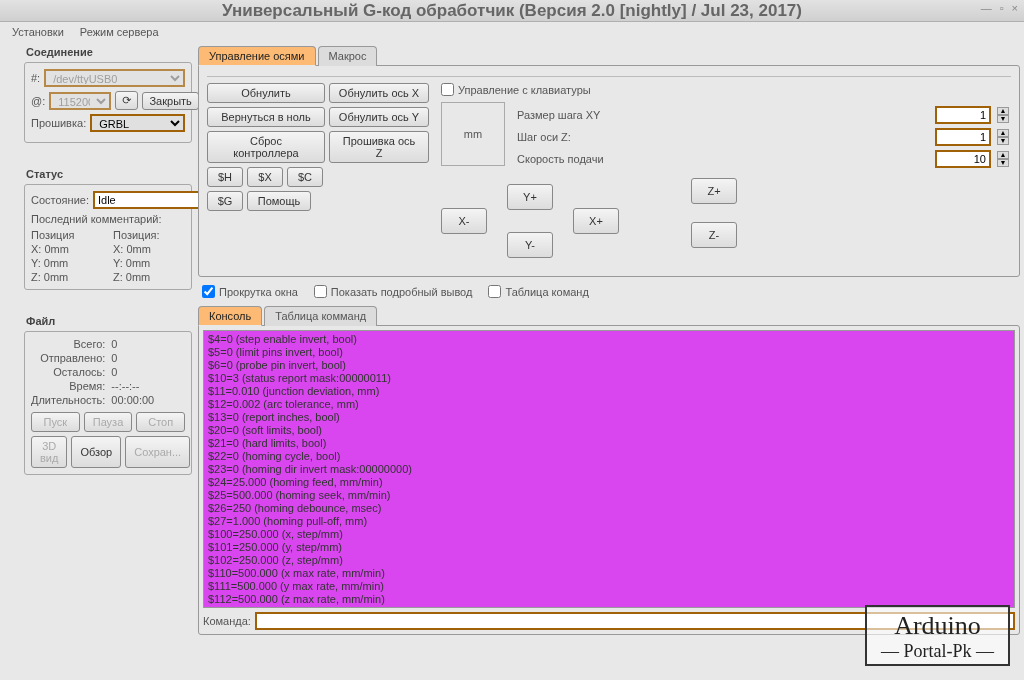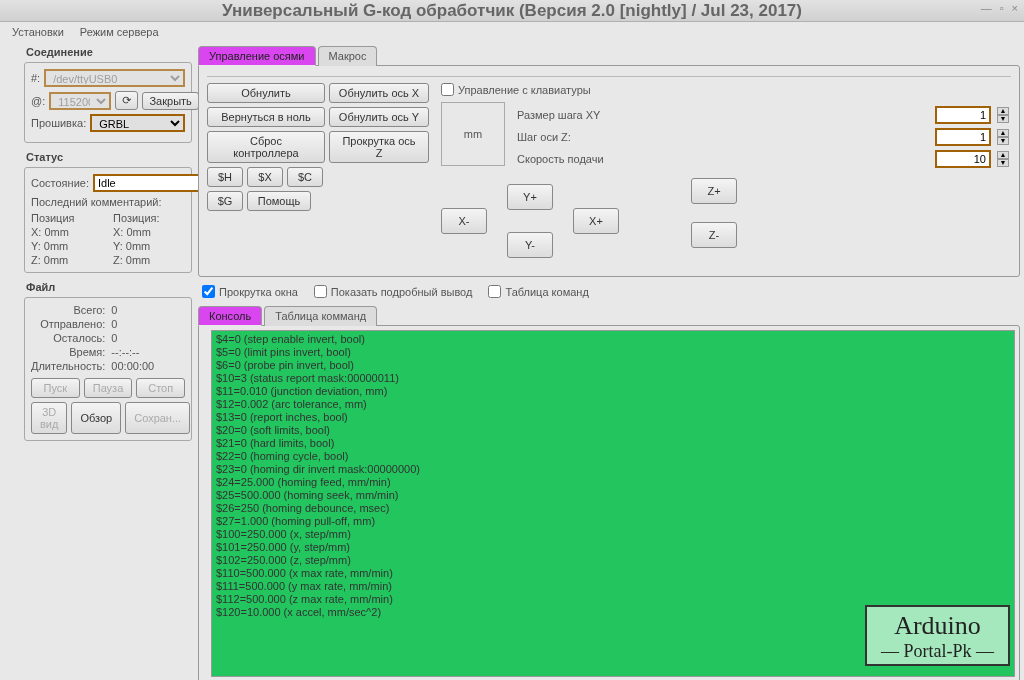--- a/index.html
+++ b/index.html
@@ -7,49 +7,49 @@
 .titlebar { height: 22px; background: linear-gradient(#e2e2e2,#d0d0d0); display: flex; align-items: center; justify-content: center; position: relative; border-bottom: 1px solid #b0b0b0; }
 .titlebar-text { font-weight: bold; color: #666; font-size: 17px; }
 .win-ctrl { position: absolute; right: 6px; top: 2px; display: flex; gap: 8px; color: #888; }
 .win-ctrl span { cursor: pointer; }
 .menubar { height: 20px; background: #e8e8e8; display: flex; align-items: center; padding: 0 6px; gap: 4px; }
 .menubar span { padding: 2px 6px; color: #555; }
 .main { display: flex; padding: 4px; gap: 6px; }
 .left { width: 188px; display: flex; flex-direction: column; gap: 6px; }
 .panel { border: 1px solid #a8a8a8; border-radius: 3px; background: #e8e8e8; padding: 6px; }
 .panel-title { font-weight: bold; color: #444; margin: 0 0 4px 2px; font-size: 11px; }
-.panel-titled { margin-bottom: 2px; padding-left: 20px; }
+.panel-titled { margin-bottom: 19px; padding-left: 20px; }
 .row { display: flex; align-items: center; gap: 4px; margin-bottom: 4px; }
 .lbl { color: #555; white-space: nowrap; }
 input[type=text], select { border: 2px solid #a16207; background: #fff; padding: 1px 3px; height: 18px; font-size: 11px; }
 select { background: #e0e0e0; }
 .btn { border: 1px solid #888; background: linear-gradient(#f4f4f4,#dcdcdc); border-radius: 3px; padding: 3px 8px; cursor: pointer; color: #333; text-align: center; font-size: 11px; }
 .btn.sm { padding: 2px 6px; }
 .btn.disabled { color: #aaa; }
 .status-grid { display: grid; grid-template-columns: 1fr 1fr; gap: 2px 10px; font-size: 11px; color: #555; }
 .right { flex: 1; display: flex; flex-direction: column; gap: 6px; }
 .tabs { display: flex; gap: 2px; margin-bottom: -1px; }
 .tab { border: 1px solid #999; border-bottom: none; border-radius: 4px 4px 0 0; padding: 3px 10px; background: #dcdcdc; color: #555; cursor: pointer; }
-.tab.active { background: #d946ef; color: #222; border-bottom: 1px solid #e8e8e8; z-index: 1; }
+.tab.active { background: #fdba74; color: #222; border-bottom: 1px solid #e8e8e8; z-index: 1; }
 .tabbody { border: 1px solid #999; border-radius: 0 3px 3px 3px; background: #e8e8e8; padding: 8px; }
 .axis-controls { display: flex; gap: 12px; }
 .leftbtns { display: flex; flex-direction: column; gap: 4px; }
 .btnrow { display: flex; gap: 4px; }
 .keyboard-area { flex: 1; }
 .chk { display: flex; align-items: center; gap: 4px; color: #555; }
 .jog-grid { display: grid; grid-template-columns: 80px 1fr 56px 14px; gap: 4px 6px; align-items: center; margin-top: 4px; }
 .spin-in { text-align: right; width: 100%; }
 .spin-btns { display:flex; flex-direction:column; }
 .spin-btns span { border:1px solid #999; background:#ddd; width:12px; height:8px; font-size:7px; text-align:center; line-height:6px; cursor:pointer; }
 .mm-box { border:1px solid #aaa; border-radius:0; width:64px; height:64px; display:flex; align-items:center; justify-content:center; margin-right:12px; background:#e8e8e8; color:#555; }
 .xyz { display:flex; gap:30px; align-items:flex-start; margin-top:10px; }
 .xy-pad { position: relative; width: 180px; height: 90px; }
 .xy-pad .btn { position:absolute; width:46px; height:26px; }
 .ck-row { display: flex; gap: 16px; padding: 2px 4px; color:#555; }
-.console { background:#22c55e; border:1px solid #999; height:347px; overflow:auto; padding:2px 4px; font-family: Arial; font-size:11px; color:#333; line-height:13px;margin-left:8px; }
+.console { background:#d946ef; border:1px solid #999; height:278px; overflow:auto; padding:2px 4px; font-family: Arial; font-size:11px; color:#333; line-height:13px; }
 .cmd-row { display:flex; align-items:center; gap:4px; margin-top:4px; }
 .watermark { position:absolute; right:14px; bottom:14px; border:2px solid #333; padding:4px 14px 2px; text-align:center; background:rgba(255,255,255,0.6); }
 .watermark .t1 { font-family: Georgia, serif; font-size:26px; color:#222; }
 .watermark .t2 { font-family: 'Brush Script MT', cursive; font-size:18px; color:#222; }
 .watermark .t2::before, .watermark .t2::after { content:" — "; }
 hr.sep { border:none; border-top:1px solid #bbb; margin:2px 0 6px; }
 </style>
 </head>
 <body>
 
@@ -152,21 +152,21 @@
             <div class="btnrow">
                 <button class="btn" style="width:118px">Обнулить</button>
               <button class="btn" style="width:100px">Обнулить ось X</button>
               </div>
             <div class="btnrow">
                 <button class="btn" style="width:118px">Вернуться в ноль</button>
               <button class="btn" style="width:100px">Обнулить ось Y</button>
               </div>
             <div class="btnrow">
                 <button class="btn" style="width:118px">Сброс контроллера</button>
-              <button class="btn" style="width:100px">Прокрутка ось Z</button>
+              <button class="btn" style="width:100px">Прошивка ось Z</button>
               </div>
             <div class="btnrow">
               <button class="btn" style="width:36px">$H</button>
               <button class="btn" style="width:36px">$X</button>
               <button class="btn" style="width:36px">$C</button>
             </div>
             <div class="btnrow">
               <button class="btn" style="width:36px">$G</button>
               <button class="btn" style="width:64px">Помощь</button>
             </div>

